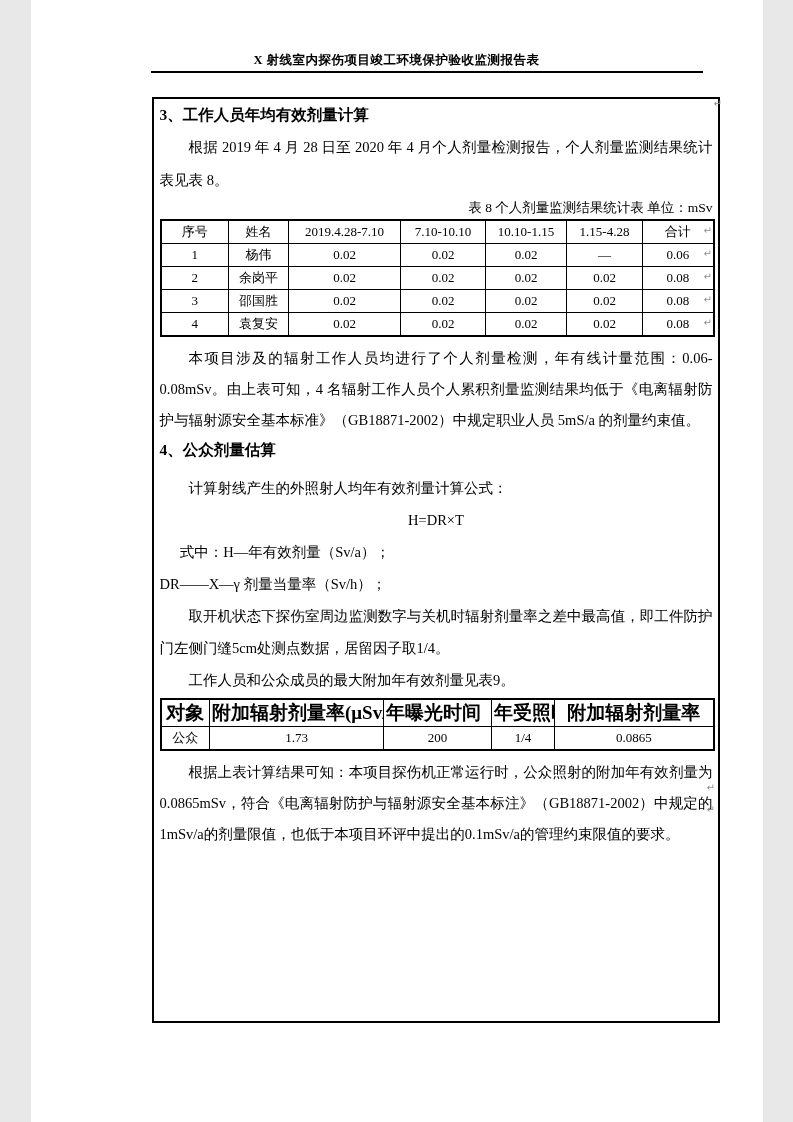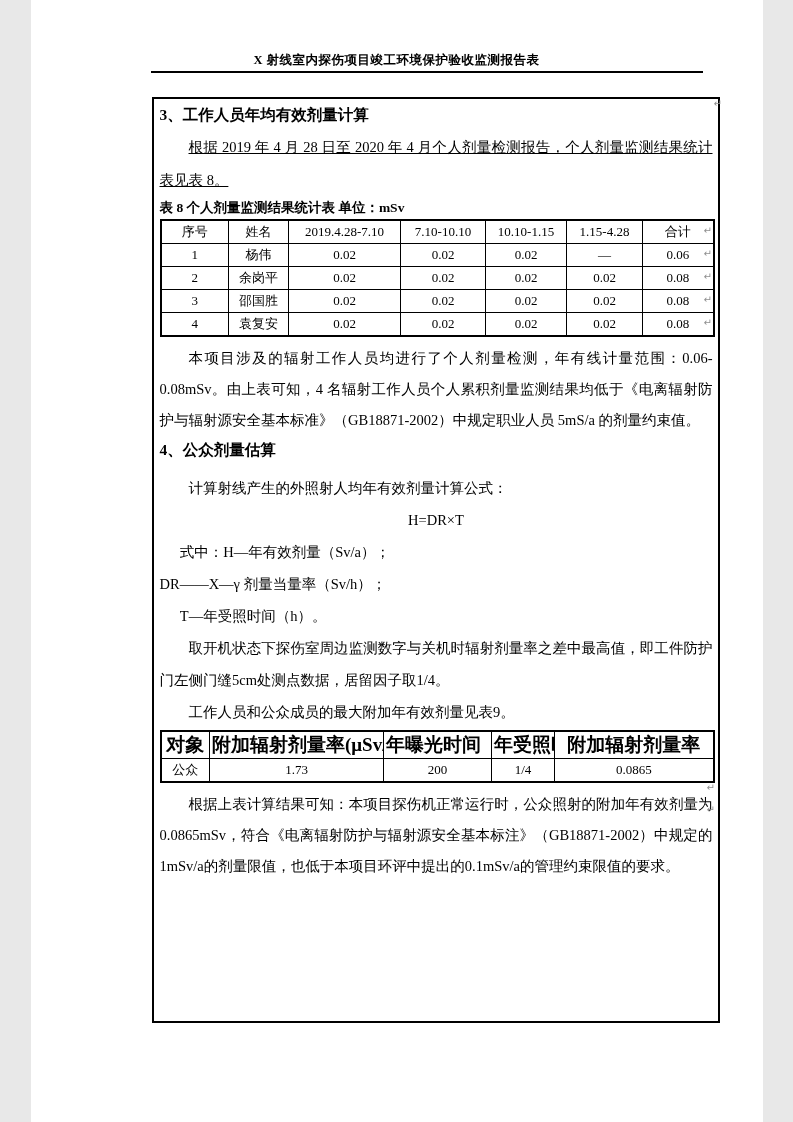--- a/index.html
+++ b/index.html
@@ -18,28 +18,28 @@
   .content-box{
     position:absolute;left:113px;top:97px;width:568px;height:926px;
     border:2px solid #000;box-sizing:border-box;padding:6px 5px 0 6px;margin-left:8px;
   }
   .sec-heading{
     margin:0;font-size:15.5px;font-weight:bold;line-height:20px;
   }
   .sec-heading.h4{margin-top:4px;}
   p{margin:0;font-size:14.5px;line-height:32px;}
   .body-para{text-align:justify;text-indent:2em;}
-  .intro3{margin-top:6px;line-height:33px;text-decoration:underline;}
+  .intro3{margin-top:6px;line-height:33px;}
   .concl3{margin-top:6px;line-height:31px;}
   .intro4{margin-top:12px;}
   .formula-line{text-align:center;text-indent:0;}
   .note-a{margin-left:1.4em;}
   .note-b{margin-left:0;}
   .tbl-caption{
-    text-align:left;font-size:13.5px;font-weight:bold;line-height:18px;margin:0;
+    text-align:right;font-size:13.5px;font-weight:normal;line-height:18px;margin:0;
   }
   .cap8{margin-top:2px;}
   table{
     border-collapse:collapse;table-layout:fixed;width:553px;margin:2px auto 0 auto;
   }
   th,td{
     border:1px solid #000;text-align:center;vertical-align:middle;
     font-size:13px;padding:0 2px;height:22px;overflow:hidden;white-space:nowrap;
   }
   table{border:2px solid #000;}
@@ -134,21 +134,20 @@
     <p class="body-para concl3">本项目涉及的辐射工作人员均进行了个人剂量检测，年有线计量范围：0.06-0.08mSv。由上表可知，4 名辐射工作人员个人累积剂量监测结果均低于《电离辐射防护与辐射源安全基本标准》（GB18871-2002）中规定职业人员 5mS/a 的剂量约束值。</p>
 
     <h3 class="sec-heading h4">4、公众剂量估算</h3>
 
     <p class="body-para intro4">计算射线产生的外照射人均年有效剂量计算公式：</p>
 
     <p class="formula-line">H=DR×T</p>
 
     <p class="note-a">式中：H—年有效剂量（Sv/a）；</p>
     <p class="note-b">DR——X—γ 剂量当量率（Sv/h）；</p>
-    <p class="note-a">T—年受照时间（h）。</p>
 
     <p class="body-para">取开机状态下探伤室周边监测数字与关机时辐射剂量率之差中最高值，即工件防护门左侧门缝5cm处测点数据，居留因子取1/4。</p>
 
     <p class="body-para">工作人员和公众成员的最大附加年有效剂量见表9。</p>
 
 
     <table class="t9">
       <colgroup>
         <col style="width:49px">
           <col style="width:174px">

